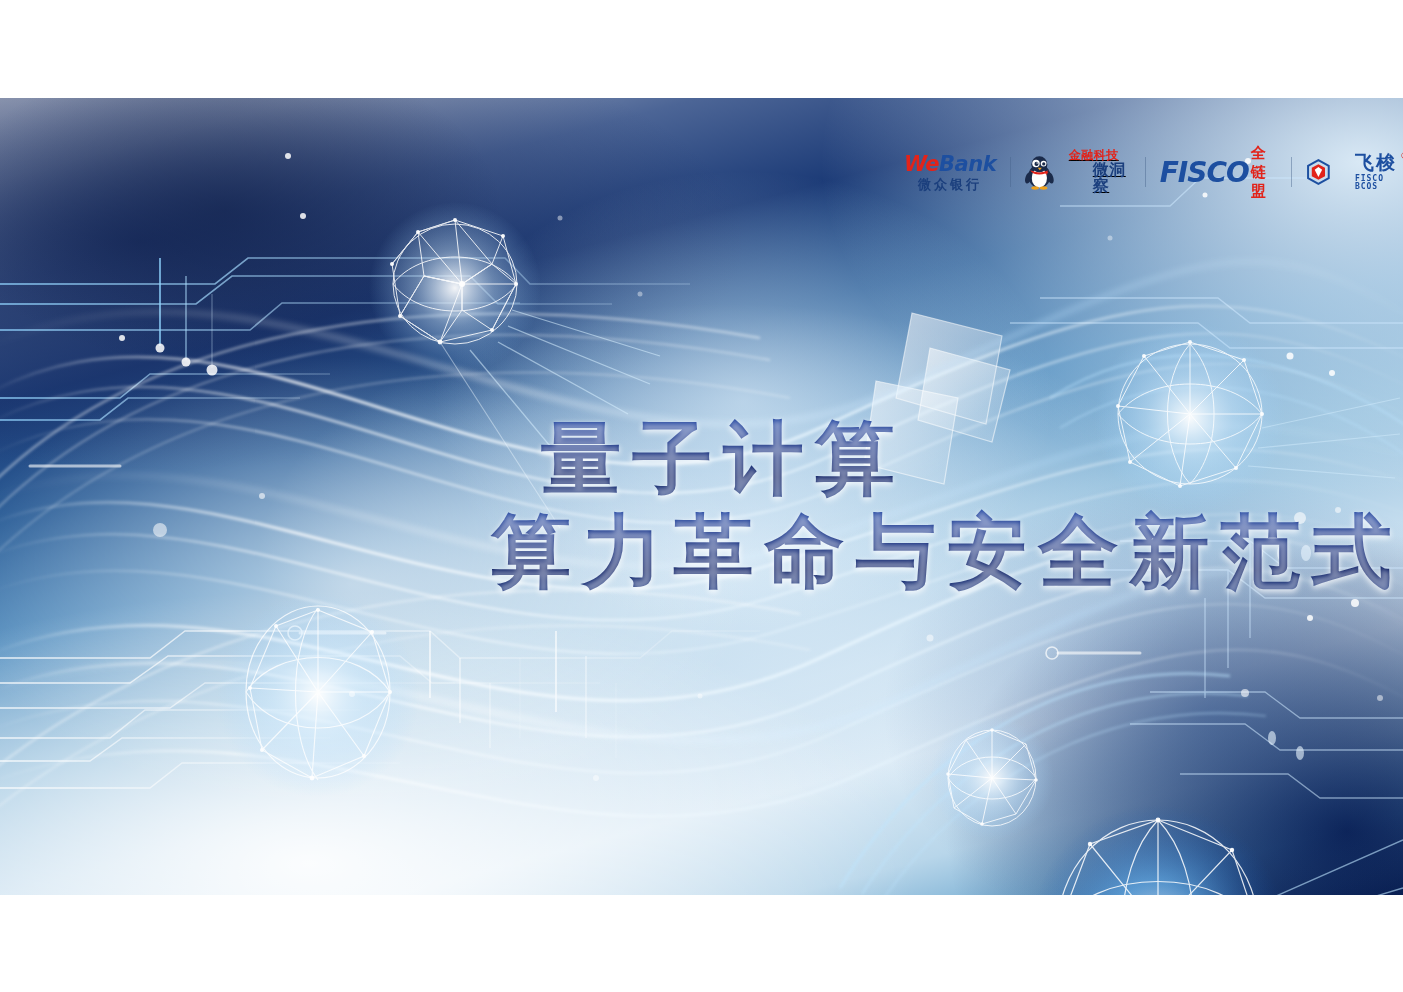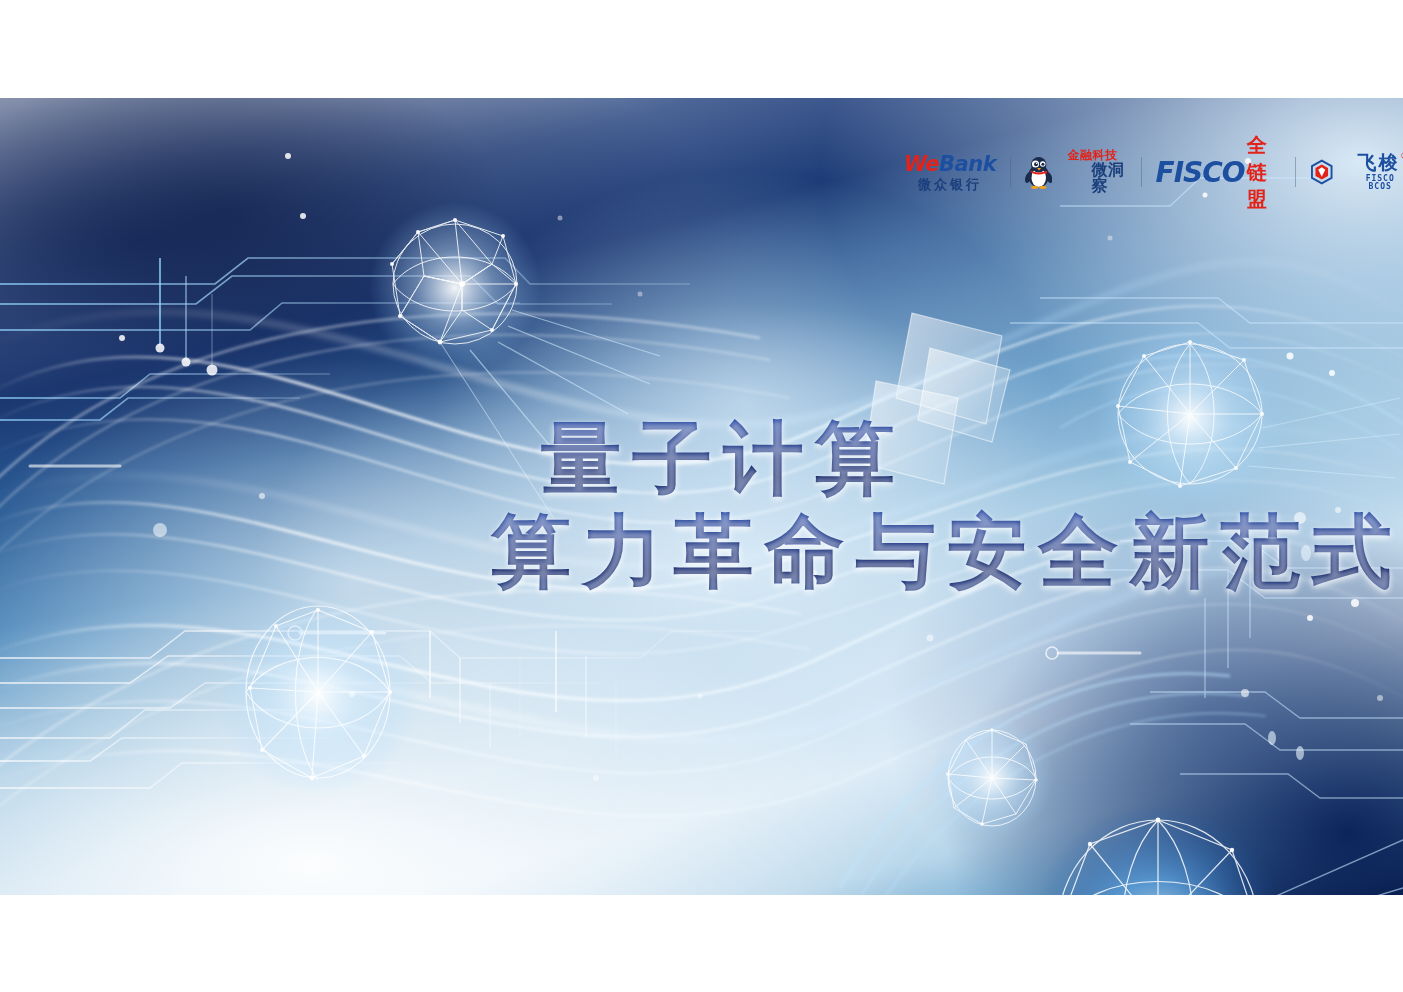--- a/index.html
+++ b/index.html
@@ -96,38 +96,38 @@
   
   .wb{ display:flex; flex-direction:column; align-items:center; line-height:1;margin-left:32px; }
   .wb-top{ font-family:"DejaVu Sans","Liberation Sans",sans-serif; font-weight:800;
            font-size:21px; font-style:italic; letter-spacing:-.5px; }
   .wb-top .we{ color:#e2231a; }
   .wb-top .bank{ color:#1d4fa0; }
   .wb-cn{ font-size:13px; color:#1b3f7d; font-weight:700; letter-spacing:3px;
           margin-top:3px; transform:scaleY(1.05); }
 
   
-  .pg-unit{ display:flex; align-items:center; gap:15px; }
+  .pg-unit{ display:flex; align-items:center; gap:15px;text-decoration:underline; }
   .pg-txt{ display:flex; flex-direction:column; line-height:1.05; }
   .pg-l1{ font-size:12px; font-weight:800; color:#e2231a; letter-spacing:.5px; }
   .pg-l2{ font-size:16px; font-weight:800; color:#1b3f7d; letter-spacing:.5px;margin-left:24px; }
 
   
   .fisco-unit{ display:flex; align-items:center; gap:2px; }
   .fisco-mark{ font-family:"DejaVu Sans","Liberation Sans",sans-serif;
     font-style:italic; font-weight:800; font-size:28px; color:#1d4fa0; letter-spacing:-1px; }
-  .fisco-cn{ font-size:20px; font-weight:800; color:#e2231a; letter-spacing:0px; }
+  .fisco-cn{ font-size:15px; font-weight:800; color:#e2231a; letter-spacing:0px; }
 
   
   .bcos-unit{ display:flex; align-items:center; gap:24px; }
   .bcos-txt{ display:flex; flex-direction:column; line-height:1.05; }
   .bcos-cn{ font-size:19px; font-weight:800; color:#1d4fa0; letter-spacing:2px; position:relative; }
   .bcos-cn sup{ color:#e2231a; font-size:9px; position:absolute; top:-1px; right:-7px; }
   .bcos-en{ font-family:"DejaVu Sans Mono","Liberation Mono",monospace;
-            font-size:8px; font-weight:700; color:#1d4fa0; letter-spacing:1px; margin-top:2px;text-align:center; }
+            font-size:8px; font-weight:700; color:#1d4fa0; letter-spacing:1px; margin-top:2px; }
 </style>
 </head>
 <body>
 
 <div id="slide">
 
   <div class="wash w1"></div>
   <div class="wash w2"></div>
   <div class="wash w3"></div>
   <div class="wash w4"></div>

